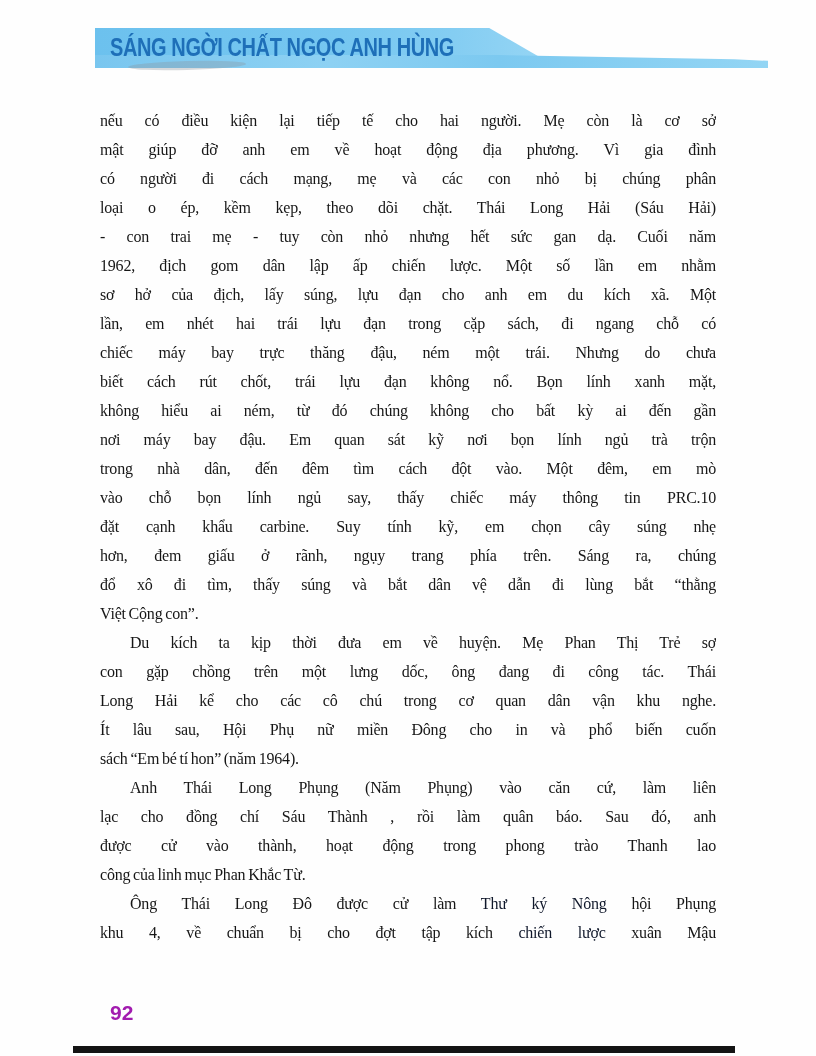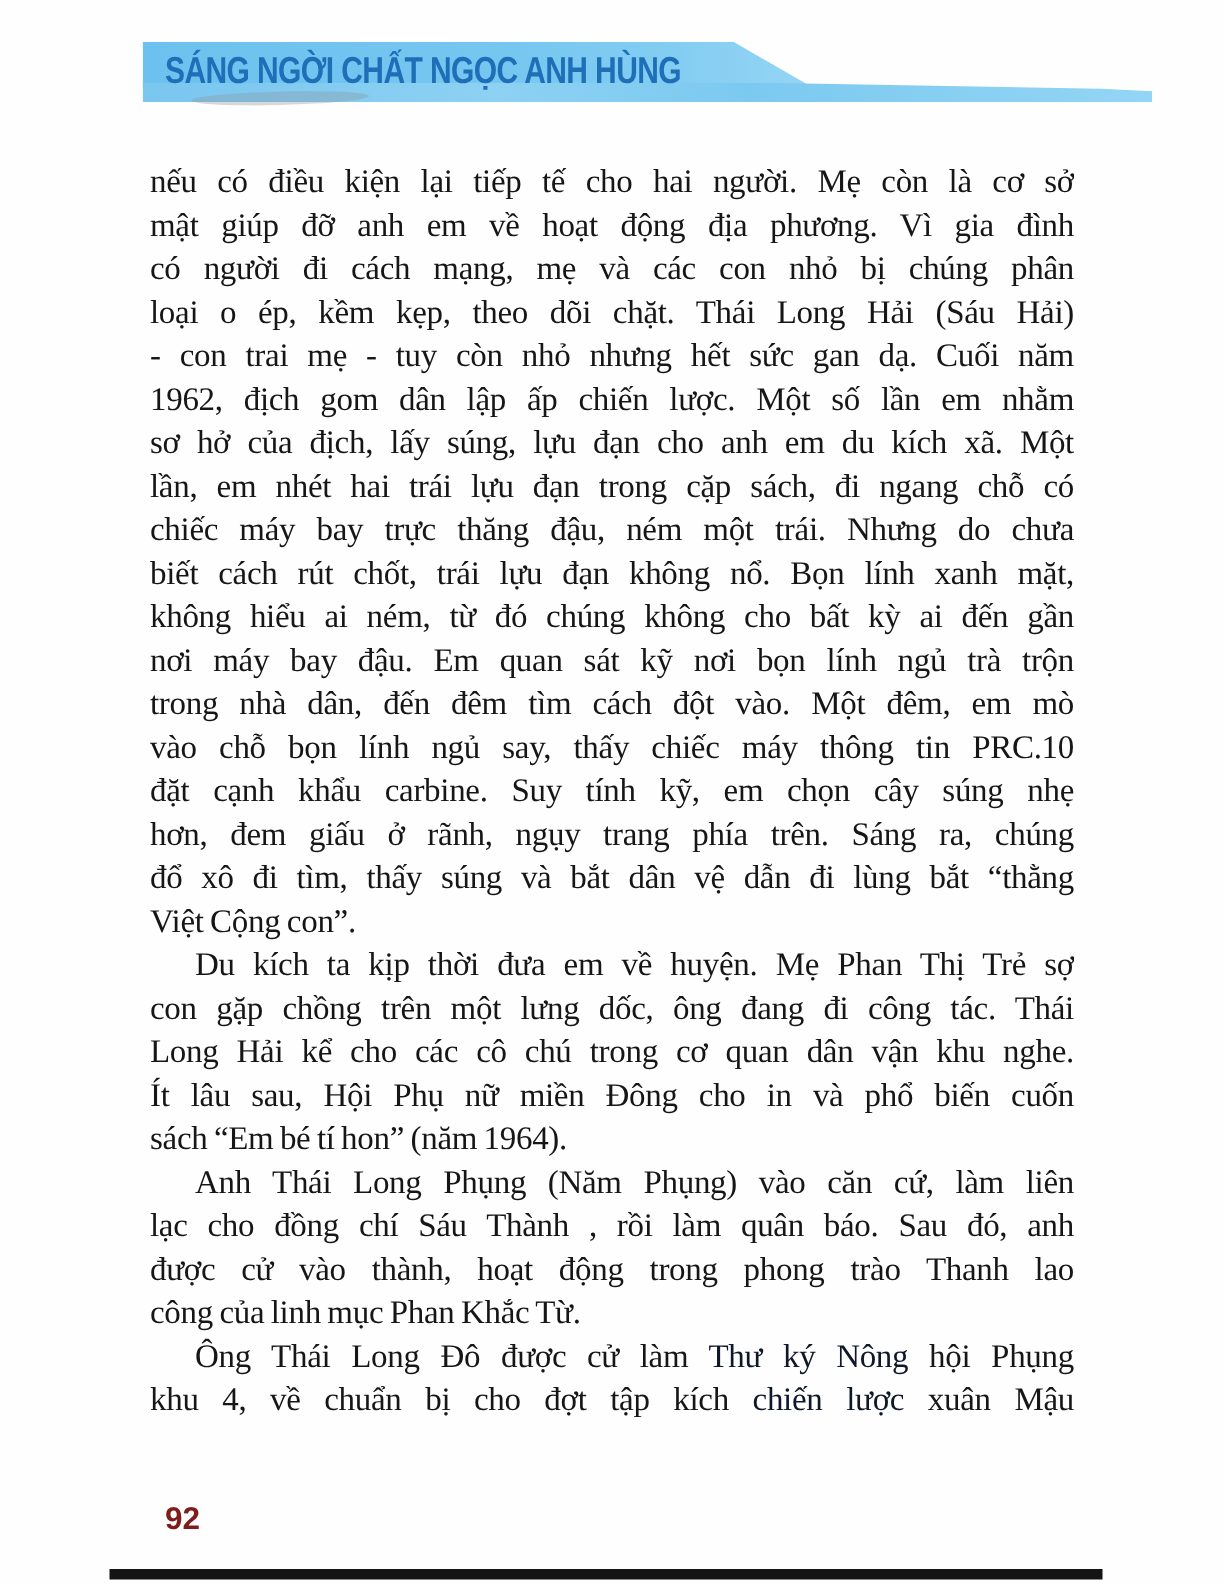--- a/index.html
+++ b/index.html
@@ -38,21 +38,21 @@
     letter-spacing: -0.5px;
     color: #1e6fb8;
     transform: scaleX(0.80);
     transform-origin: left center;
     white-space: nowrap;
   }
   
   .body-text {
     position: absolute; left: 100px; top: 106px;
     width: 616px;
-    font-size: 22px;
+    font-size: 16px;
     line-height: 29px;
     color: #161616;
     letter-spacing: -0.2px;
     word-spacing: -1px;
   }
   .para { margin: 0; }
   .line {
     text-align: justify;
     text-align-last: justify;
     height: 29px;
@@ -61,21 +61,21 @@
   }
   .line.endline { text-align-last: left; }
   .para.indent .line:first-child { text-indent: 30px; }
   .faded { color: #0f172a; }
   
   .page-number {
     position: absolute; left: 110px; top: 1001px;
     font-family: "Liberation Sans", sans-serif;
     font-weight: bold;
     font-size: 21px;
-    color: #7f1d1d;
+    color: #a21caf;
     text-align: center;
   }
   .bottom-bar {
     position: absolute; left: 73px; top: 1046px;
     width: 662px; height: 7px;
     background: #141414;
   }
 </style>
 </head>
 <body>

